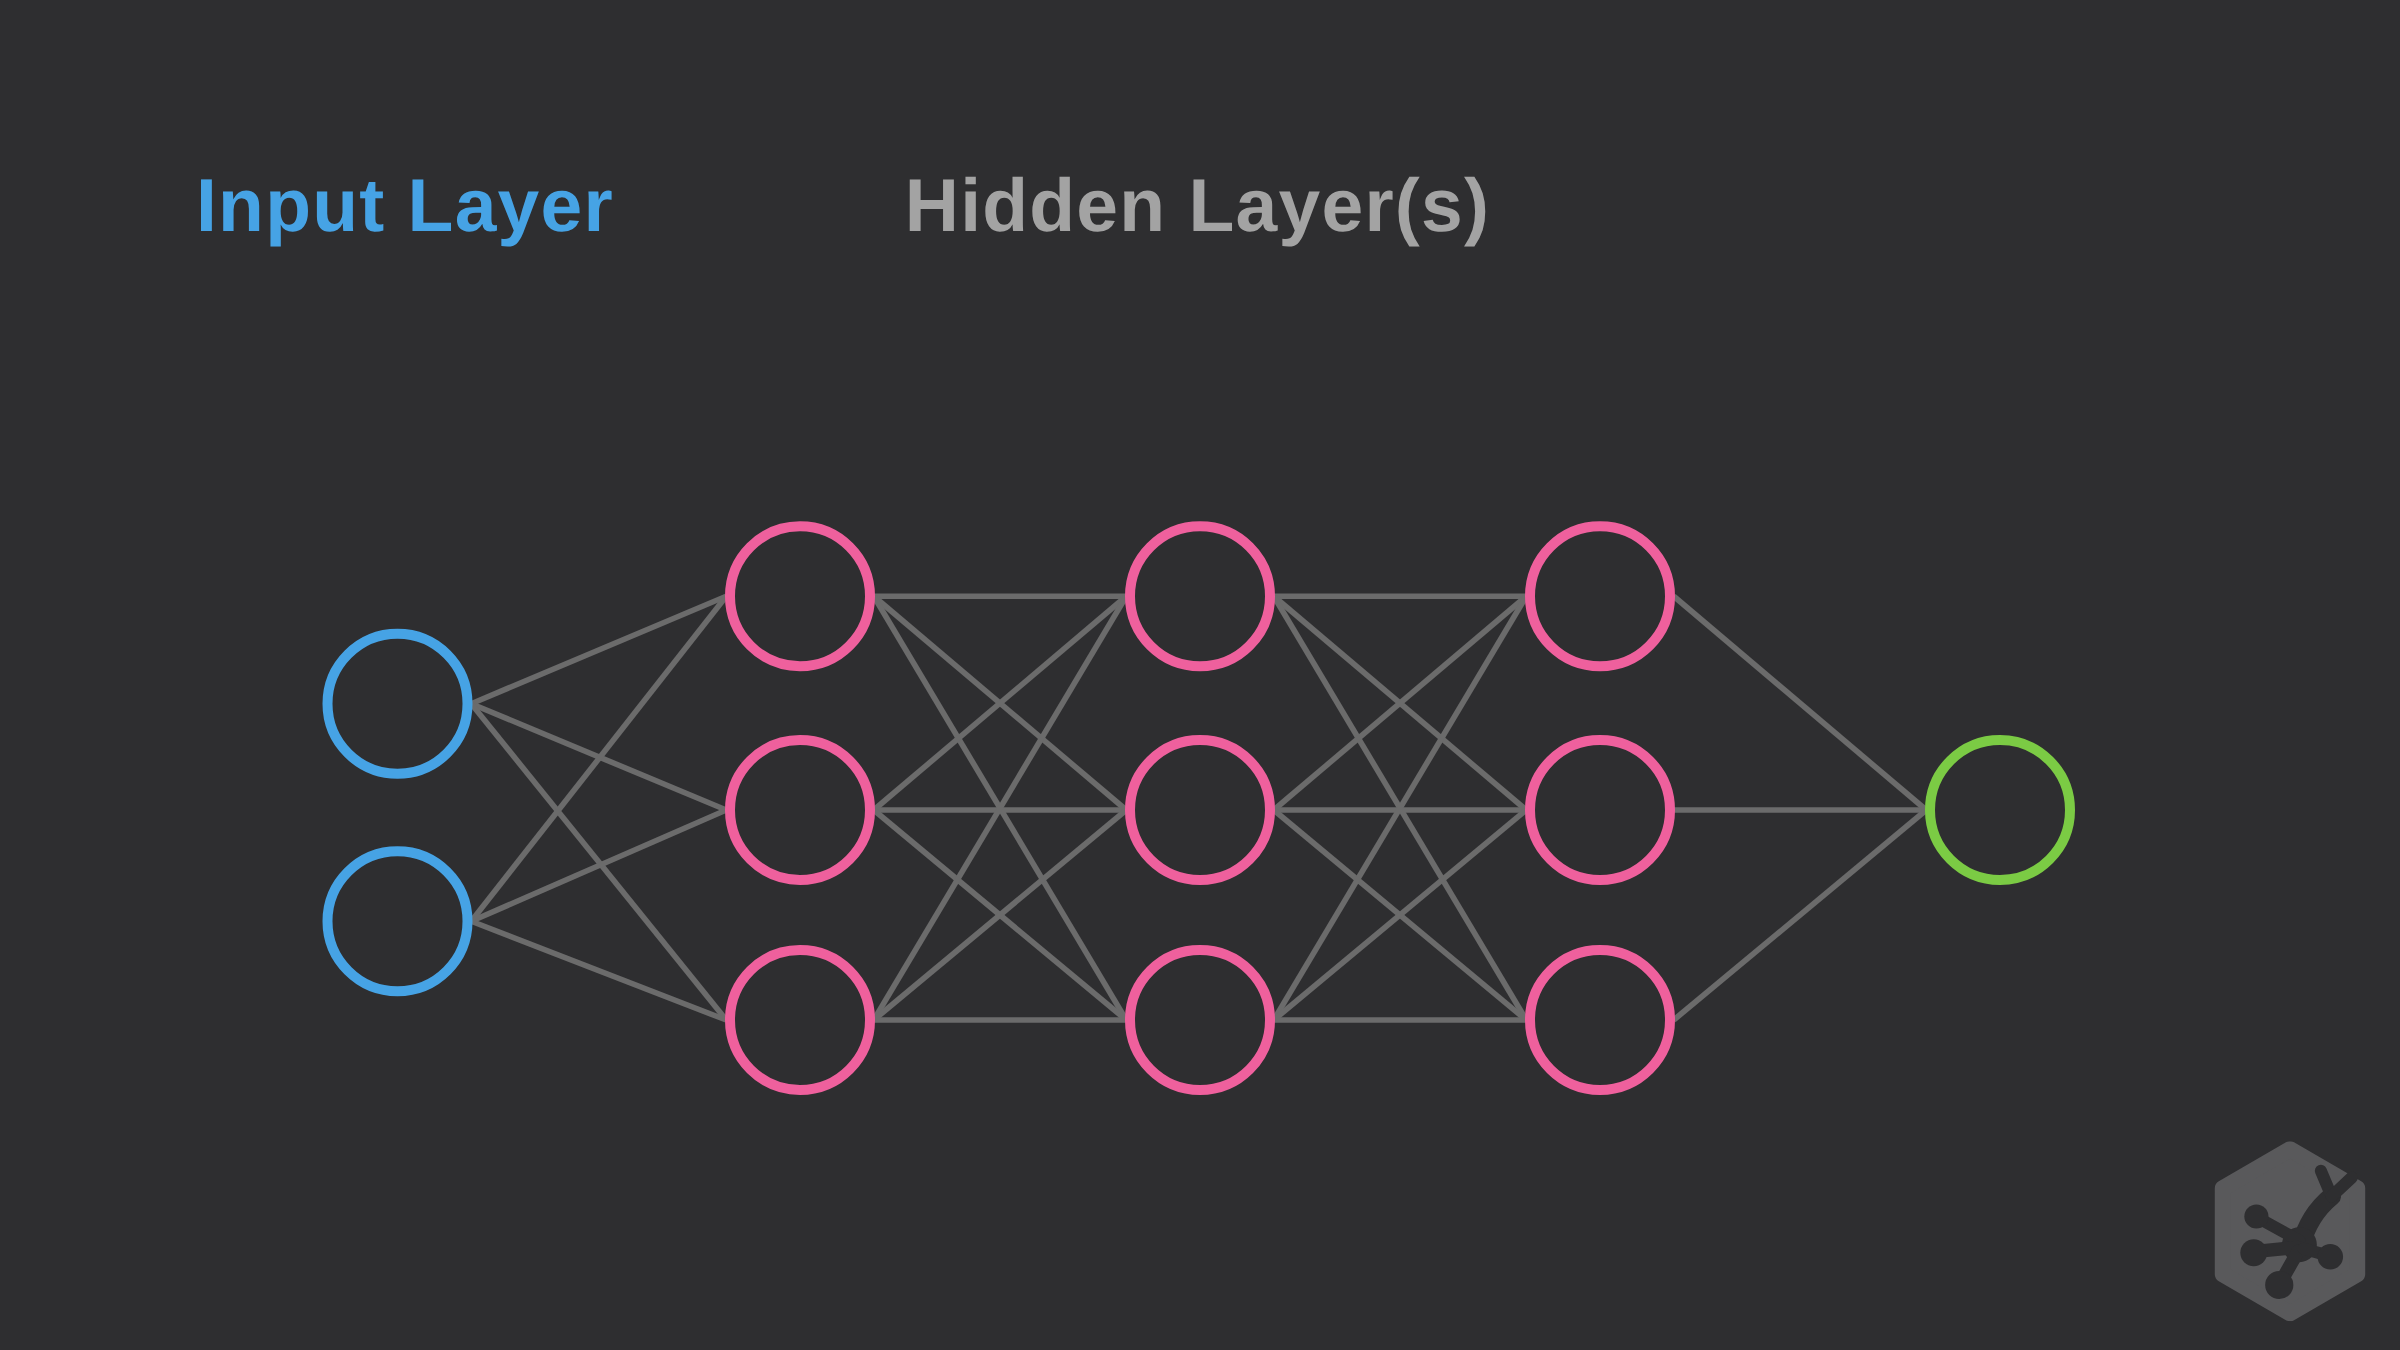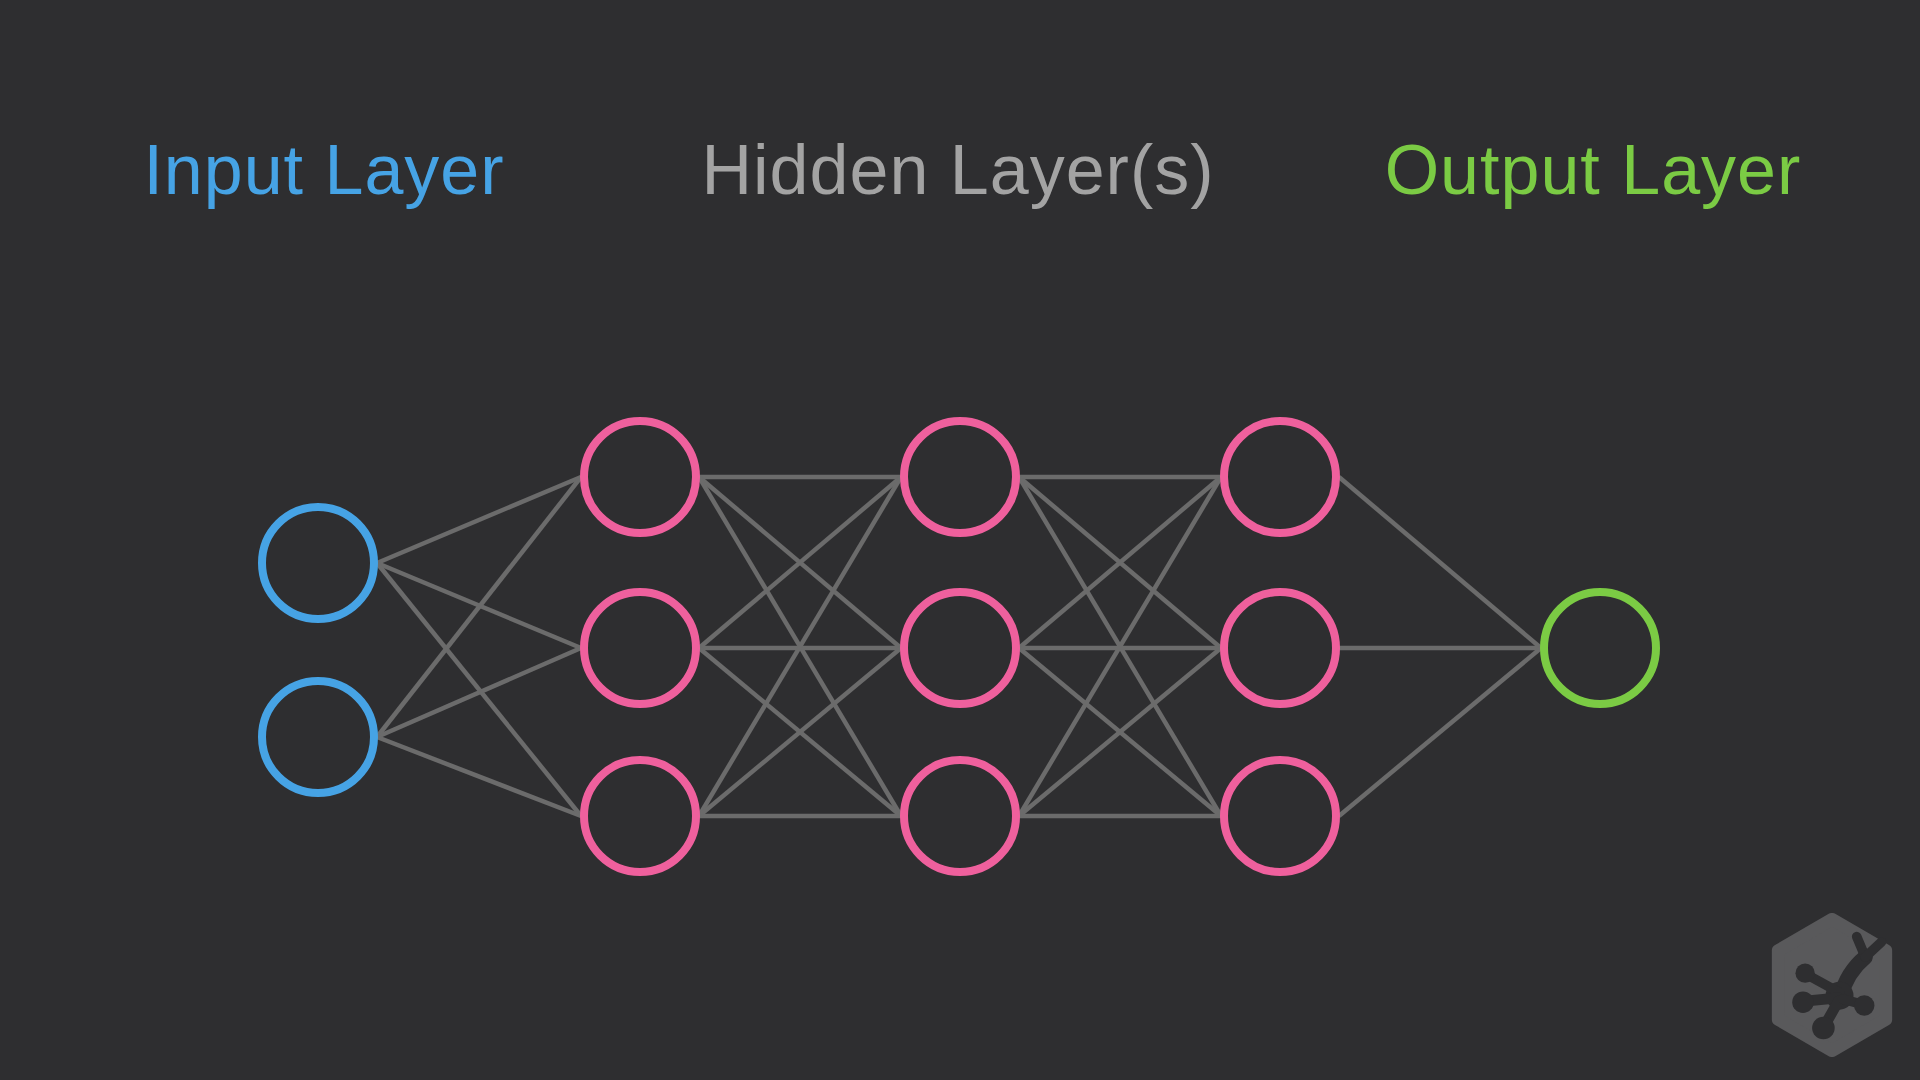--- a/index.html
+++ b/index.html
@@ -13,22 +13,22 @@
   .canvas {
     position: relative;
     width: 1920px;
     height: 1080px;
     background: var(--bg, #2e2e30);
   }
   .layer-label {
     position: absolute;
     top: 130px;
     transform: translateX(-50%);
-    font-size: 70px;
-    font-weight: 400;
+    font-size: 60px;
+    font-weight: 700;
     letter-spacing: 1px;
     white-space: nowrap;
     user-select: none;
   }
   #network-svg {
     position: absolute;
     left: 0;
     top: 0;
   }
   .logo {
@@ -37,21 +37,20 @@
     top: 913px;
   }
 </style>
 </head>
 <body>
 
 <div class="canvas">
 
   <div class="layer-label" style="color: rgb(70, 163, 229); left: 324px;">Input Layer</div>
   <div class="layer-label" style="color: #a3a3a3; left: 958px;">Hidden Layer(s)</div>
-  <div class="layer-label" style="color: rgb(123, 203, 68); left: 1593px;">Output Layer</div>
 
   <svg id="network-svg" width="1920" height="1080" viewBox="0 0 1920 1080">
       <line x1="377" y1="563" x2="581" y2="477" stroke="#6B6B6B" stroke-width="4.5"></line>
       <line x1="377" y1="563" x2="581" y2="648" stroke="#6B6B6B" stroke-width="4.5"></line>
       <line x1="377" y1="563" x2="581" y2="816" stroke="#6B6B6B" stroke-width="4.5"></line>
       <line x1="377" y1="737" x2="581" y2="477" stroke="#6B6B6B" stroke-width="4.5"></line>
       <line x1="377" y1="737" x2="581" y2="648" stroke="#6B6B6B" stroke-width="4.5"></line>
       <line x1="377" y1="737" x2="581" y2="816" stroke="#6B6B6B" stroke-width="4.5"></line>
       <line x1="699" y1="477" x2="901" y2="477" stroke="#6B6B6B" stroke-width="4.5"></line>
       <line x1="699" y1="477" x2="901" y2="648" stroke="#6B6B6B" stroke-width="4.5"></line>

